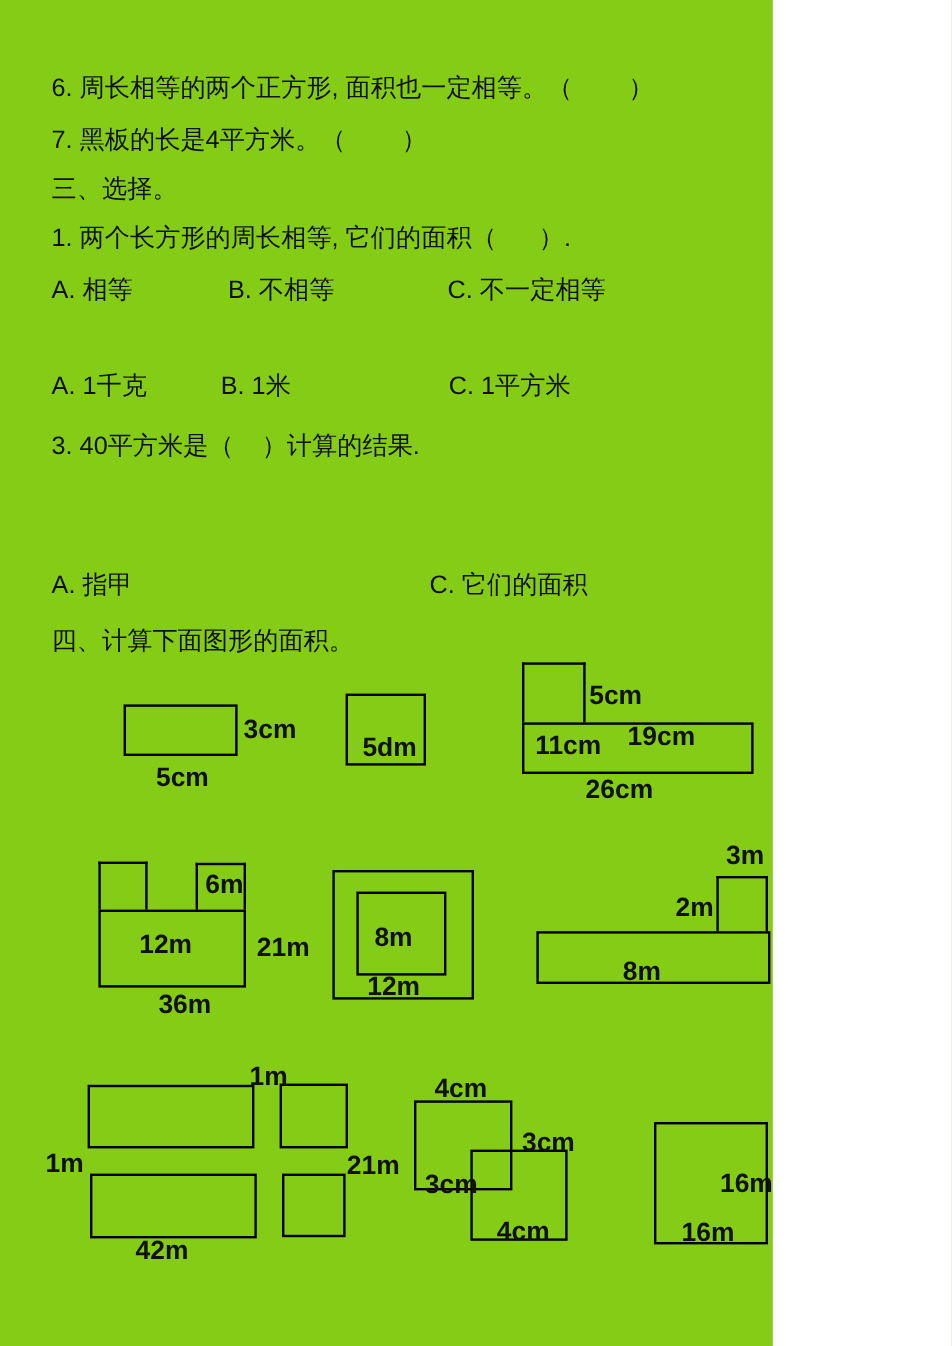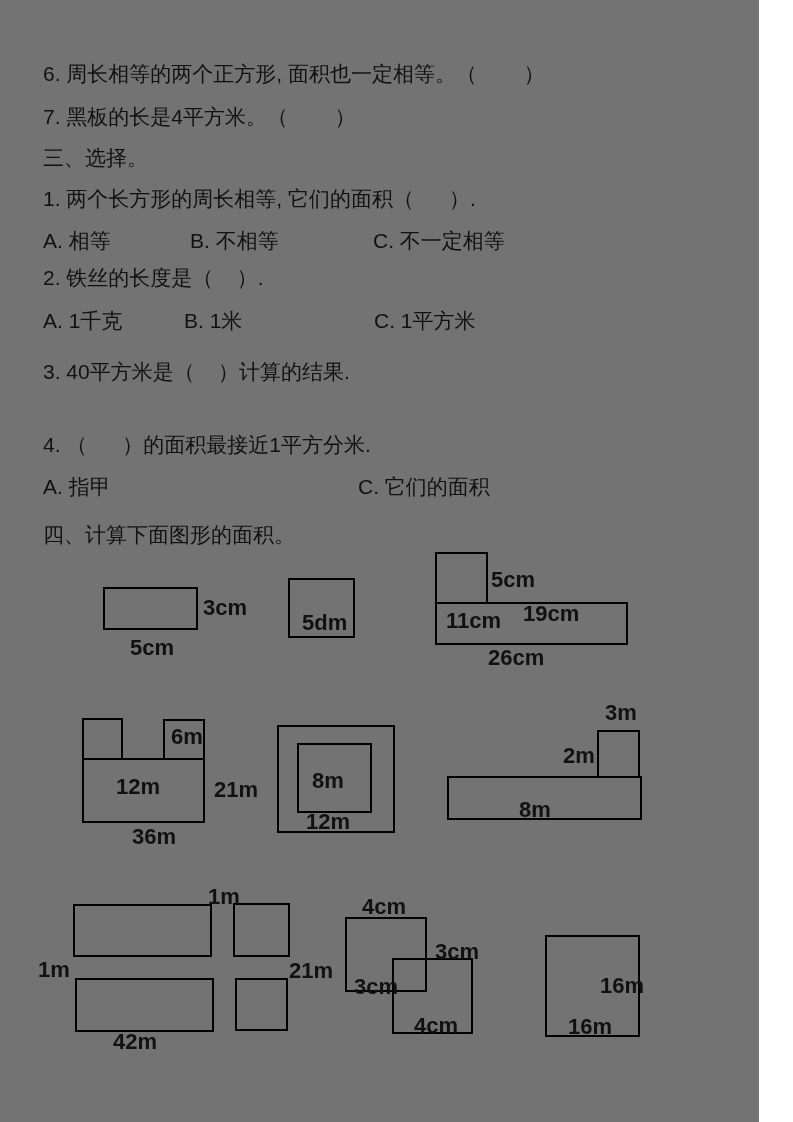--- a/index.html
+++ b/index.html
@@ -1,17 +1,17 @@
 <!DOCTYPE html>
 <html><head>
 <meta charset="utf-8">
 <style>
   html,body{margin:0;padding:0;background:#ffffff;}
   .page{
-    position:relative;width:759px;height:1122px;background:#737373;
+    position:relative;width:644px;height:1122px;background:#84cc16;
     font-family:"Liberation Sans","DejaVu Sans",sans-serif;color:#111;
     overflow:hidden;
   }
   .tline{position:absolute;left:43px;font-size:21px;line-height:1.15;white-space:pre;}
   .opts{position:absolute;left:0;width:100%;height:28px;}
   .opts span{position:absolute;font-size:21px;white-space:pre;}
   .shape{position:absolute;border:2px solid #000;box-sizing:border-box;background:transparent;}
   .noBottom{border-bottom:none;}
   .dim{position:absolute;font-size:22px;font-weight:700;line-height:1;white-space:nowrap;}
 </style>
@@ -25,30 +25,28 @@
 
   <div class="tline" style="top:146px">三、选择。</div>
 
   <div class="tline" style="top:187px">1. 两个长方形的周长相等, 它们的面积（      ）.</div>
   <div class="opts" style="top:227px">
     <span style="left:43px">A. 相等</span>
     <span style="left:190px">B. 不相等</span>
     <span style="left:373px">C. 不一定相等</span>
   </div>
 
-  <div class="tline" style="top:266px">2. 铁丝的长度是（    ）.</div>
   <div class="opts" style="top:307px">
     <span style="left:43px">A. 1千克</span>
     <span style="left:184px">B. 1米</span>
     <span style="left:374px">C. 1平方米</span>
   </div>
 
   <div class="tline" style="top:360px">3. 40平方米是（    ）计算的结果.</div>
 
-  <div class="tline" style="top:433px">4. （      ）的面积最接近1平方分米.</div>
   <div class="opts" style="top:473px">
     <span style="left:43px">A. 指甲</span>
     <span style="left:358px">C. 它们的面积</span>
   </div>
 
   <div class="tline" style="top:523px">四、计算下面图形的面积。</div>
 
   <div class="shape" style="left:103px;top:587px;width:95px;height:43px"></div>
   <div class="dim" style="left:203px;top:597px">3cm</div>
   <div class="dim" style="left:130px;top:637px">5cm</div>

